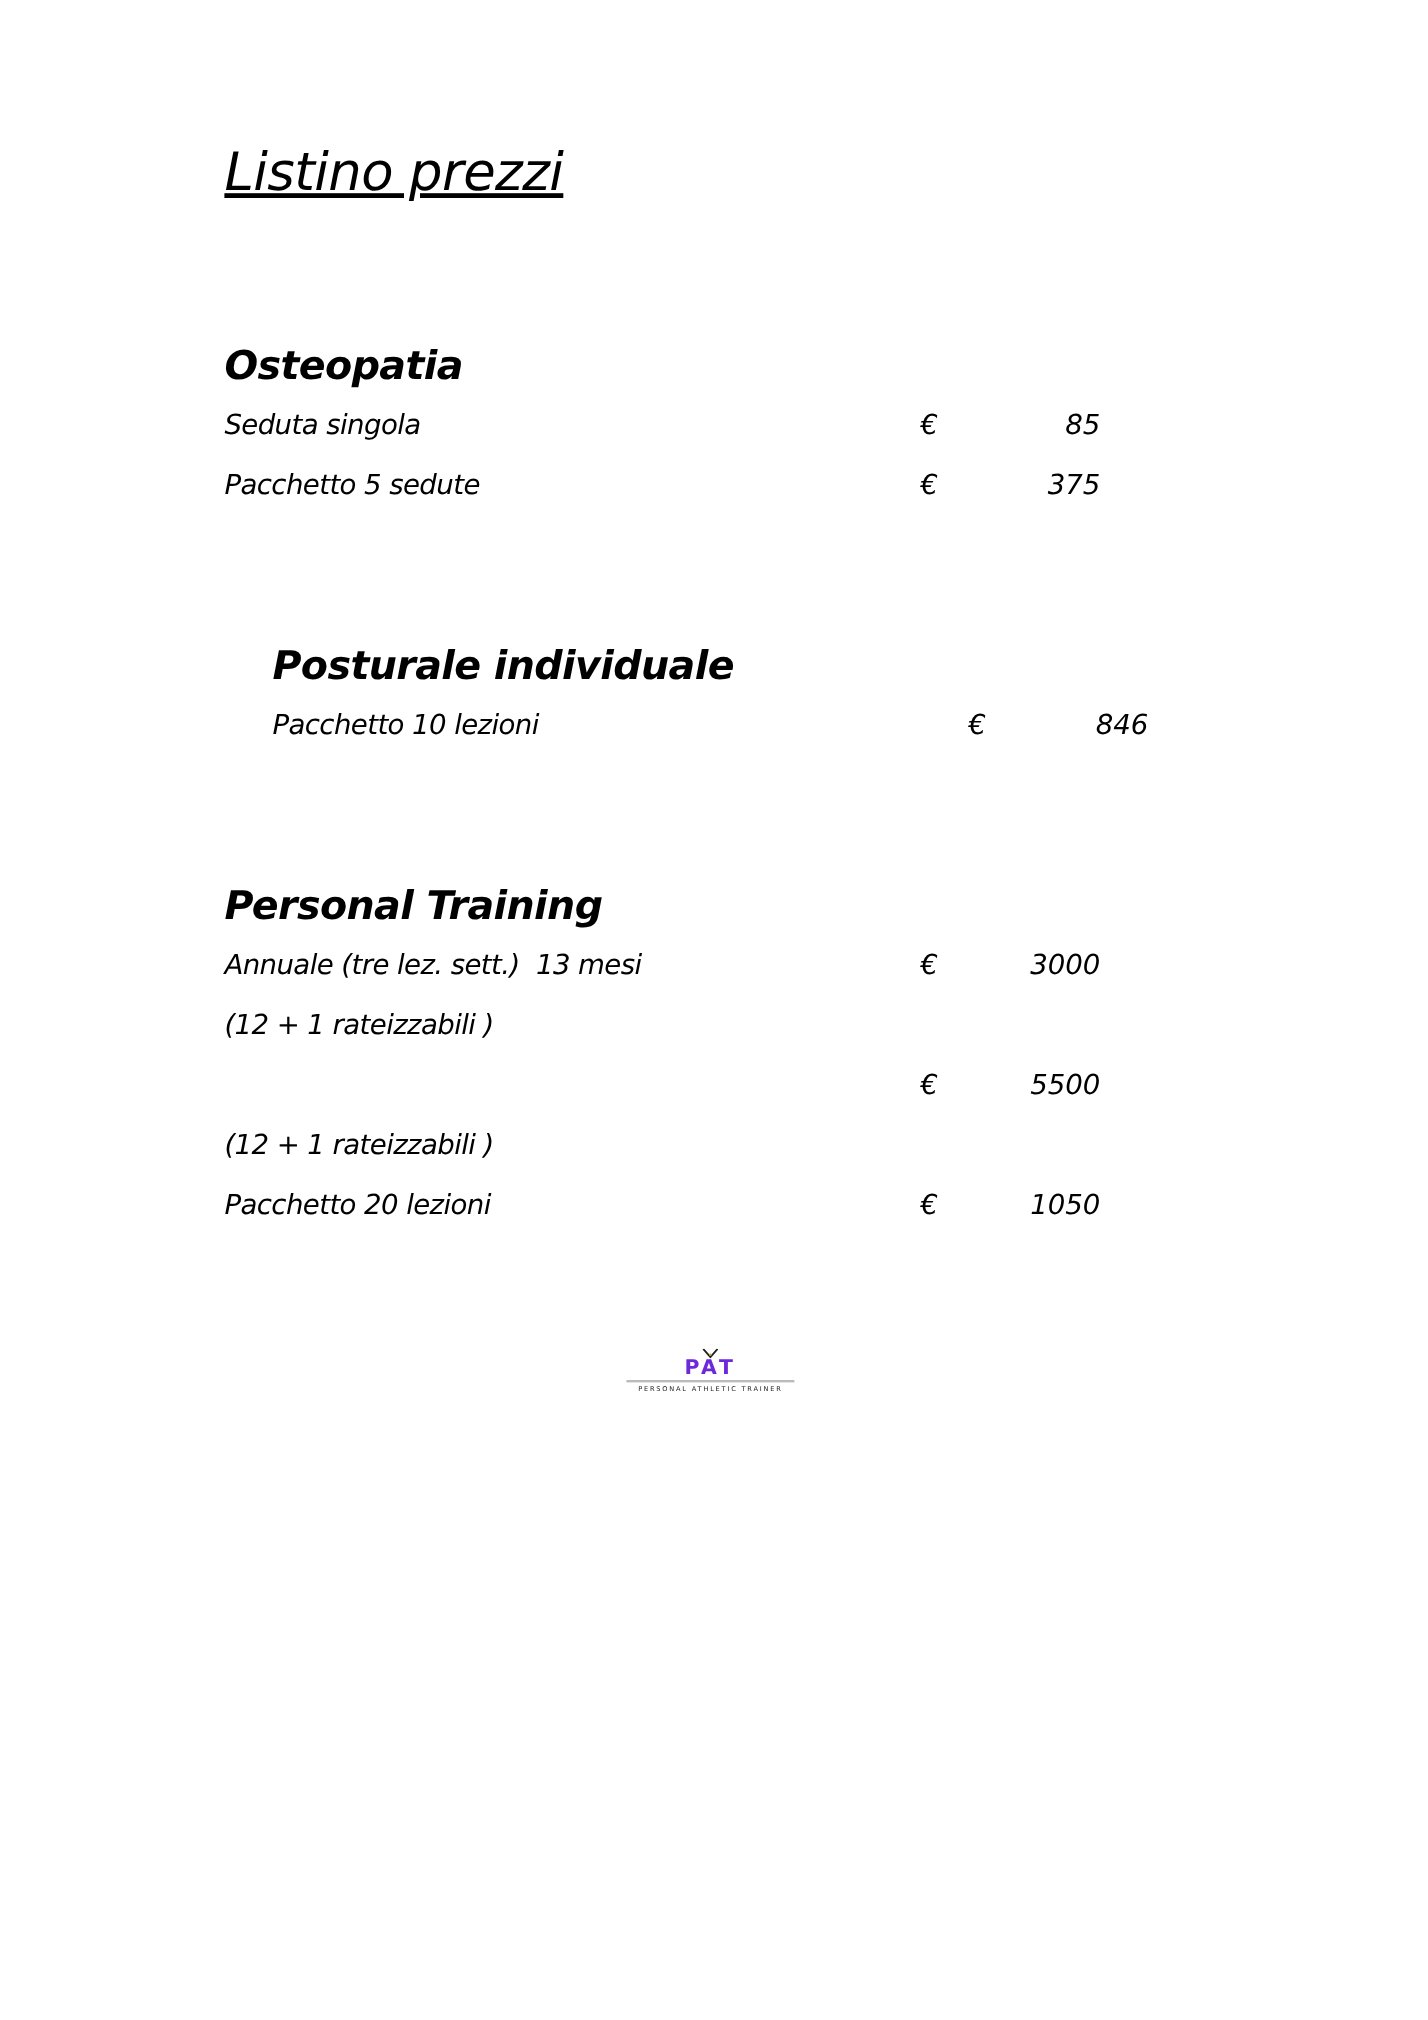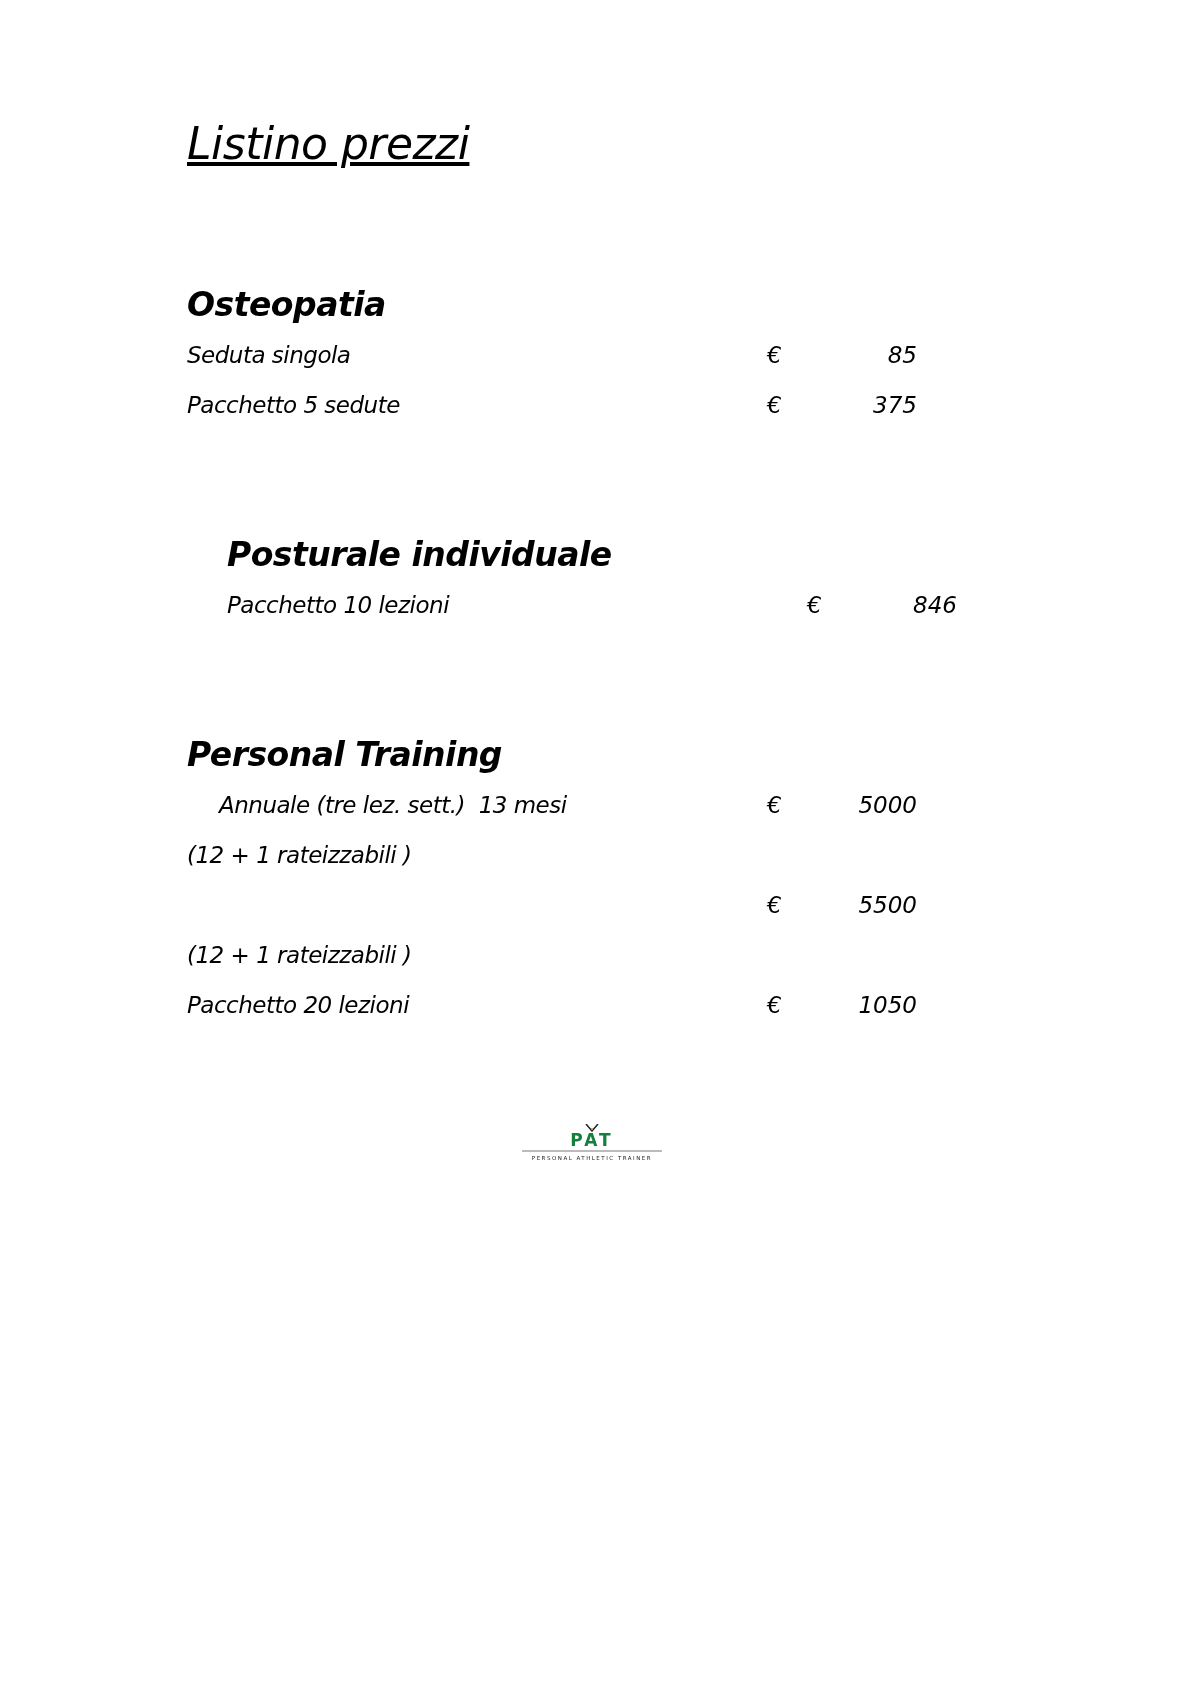--- a/index.html
+++ b/index.html
@@ -24,21 +24,21 @@
       position: relative; height: 50px; line-height: 50px;
       font-size: 23px; font-style: italic;
     }
     .row .label { position: absolute; left: 0; white-space: nowrap; letter-spacing: -0.5px; }
     .row .currency { position: absolute; left: 580px; }
     .row .amount { position: absolute; right: 10px; text-align: right; }
     .logo {
       position: absolute; left: 512px; top: 1124px; width: 160px; height: 40px;
       text-align: center;
     }
-    .logo .mark { color: #15803d; font-size: 17px; font-weight: bold; letter-spacing: 3px; line-height: 16px; }
+    .logo .mark { color: #6d28d9; font-size: 17px; font-weight: bold; letter-spacing: 3px; line-height: 16px; }
     .logo .line { height: 2px; background: #bbbbbb; margin: 2px 10px 3px 10px; }
     .logo .tag { font-size: 5.5px; letter-spacing: 1.5px; color: #222; white-space: nowrap; }
   </style>
 </head>
 <body>
 
 <h1 class="title">Listino prezzi</h1>
 
 <div class="section" style="top:280px;">
   <div class="section-heading">Osteopatia</div>
@@ -59,23 +59,23 @@
   <div class="row">
     <span class="label">Pacchetto 10 lezioni</span>
     <span class="currency">€</span>
     <span class="amount">846</span>
   </div>
 </div>
 
 <div class="section" style="top:730px;">
   <div class="section-heading">Personal Training</div>
   <div class="row">
-    <span class="label" style="white-space:pre;margin-left:32px;">Annuale (tre lez. sett.)  13 mesi</span>
+    <span class="label" style="white-space:pre;">Annuale (tre lez. sett.)  13 mesi</span>
     <span class="currency">€</span>
-    <span class="amount">5000</span>
+    <span class="amount">3000</span>
   </div>
   <div class="row">
     <span class="label">(12 + 1 rateizzabili )</span>
   </div>
   <div class="row">
     <span class="currency">€</span>
     <span class="amount">5500</span>
   </div>
   <div class="row">
     <span class="label">(12 + 1 rateizzabili )</span>

